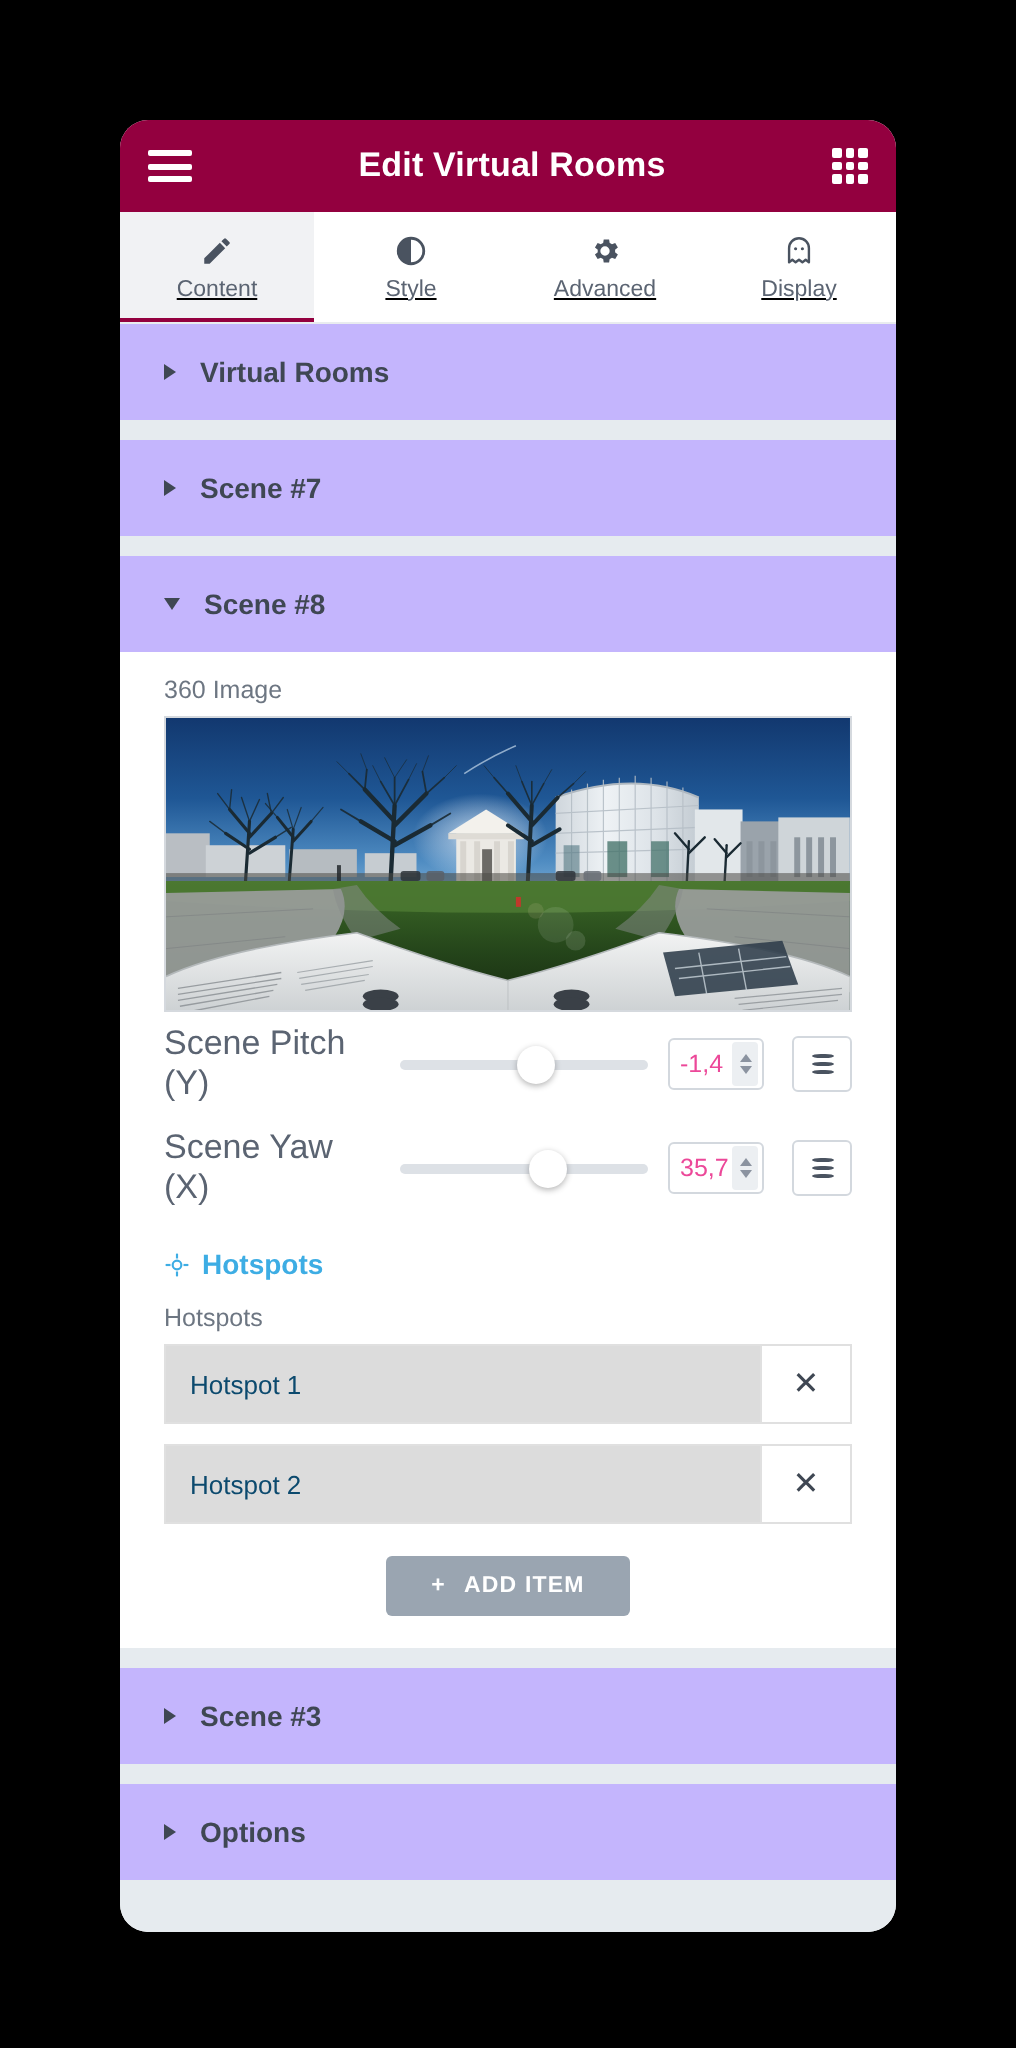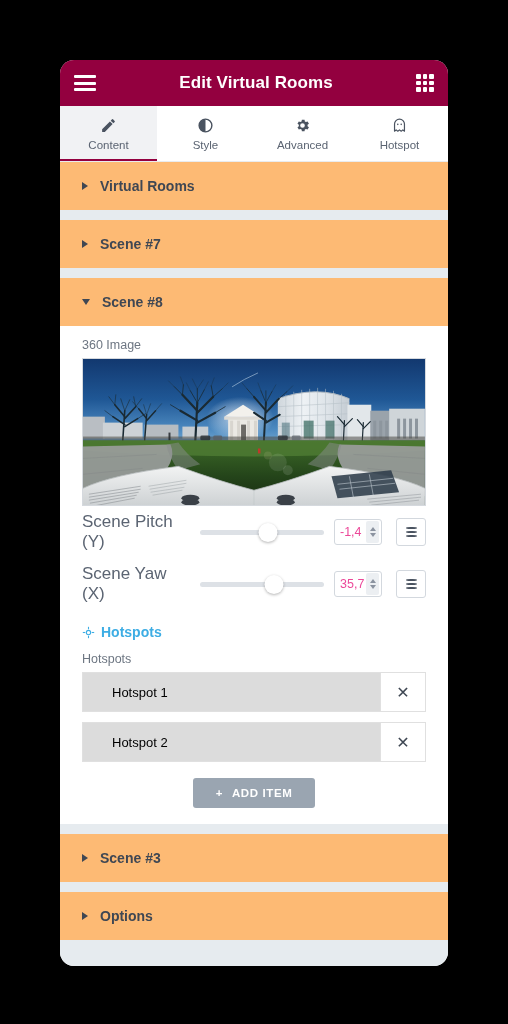--- a/index.html
+++ b/index.html
@@ -80,20 +80,21 @@
     border-radius: 1px;
   }
 
   
   .tabs {
     display: flex;
     background: #ffffff;
     height: 55px;
     flex: 0 0 auto;
     border-bottom: 1px solid #e9ecef;
+    text-decoration: underline;
   }
   .tab {
     flex: 1;
     display: flex;
     flex-direction: column;
     align-items: center;
     justify-content: center;
     gap: 4px;
     cursor: pointer;
     position: relative;
@@ -126,21 +127,21 @@
   
   .body {
     flex: 1 1 auto;
     background: #e6ebef;
     overflow: hidden;
   }
 
   .sep { height: 10px; background: #e6ebef; }
 
   .accordion {
-    background: #fdba74;
+    background: #c4b5fd;
     padding: 16px 22px;
     display: flex;
     align-items: center;
     gap: 12px;
     cursor: pointer;
   }
   .caret {
     width: 0; height: 0;
     border-top: 4px solid transparent;
     border-bottom: 4px solid transparent;
@@ -300,23 +301,23 @@
     display: flex;
     height: 40px;
     border: 1px solid #e0e0e0;
     box-sizing: border-box;
   }
   .hotspot-name {
     flex: 1 1 auto;
     background: #dcdcdc;
     display: flex;
     align-items: center;
-    padding-left: 29px;
+    padding-left: 12px;
     font-size: 13px;
-    color: #000000;
+    color: #0c4a6e;
     cursor: pointer;
   }
   .hotspot-del {
     width: 44px;
     background: #ffffff;
     display: flex;
     align-items: center;
     justify-content: center;
     border-left: 1px solid #e0e0e0;
     cursor: pointer;
@@ -400,21 +401,21 @@
         <span class="tab-label">Advanced</span>
       </div>
       <div class="tab">
         <span class="tab-icon">
           <svg width="17" height="17" viewBox="0 0 24 24">
             <path d="M5 20V10a7 7 0 0 1 14 0v10l-2.3-1.8L14.4 20l-2.4-1.8L9.6 20 7.3 18.2z" fill="none" stroke="currentColor" stroke-width="1.7" stroke-linejoin="round"></path>
             <circle cx="9.6" cy="10.4" r="1.1" fill="currentColor"></circle>
             <circle cx="14.4" cy="10.4" r="1.1" fill="currentColor"></circle>
           </svg>
         </span>
-        <span class="tab-label">Hotspot</span>
+        <span class="tab-label">Display</span>
       </div>
     </div>
 
     <div class="body">
 
       <div class="accordion">
         <span class="caret"></span>
         <span class="accordion-title">Virtual Rooms</span>
       </div>
 

